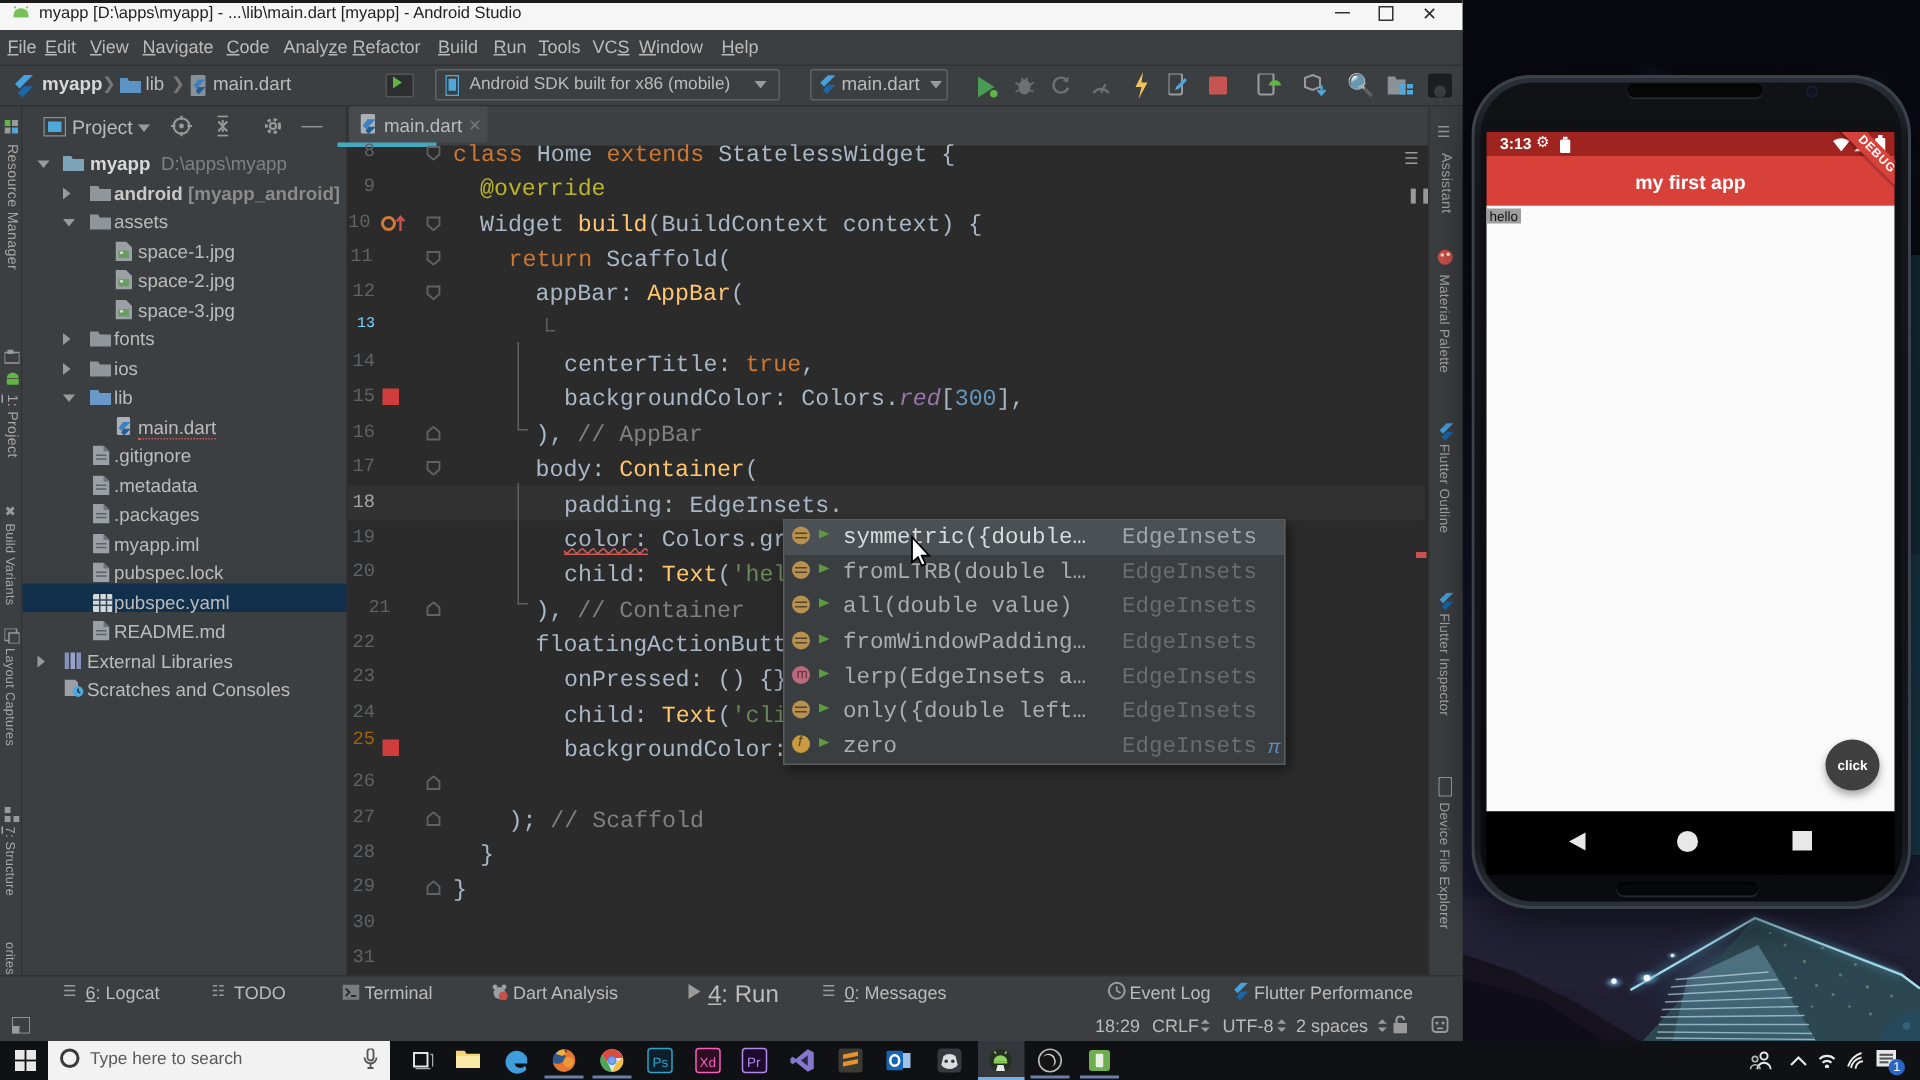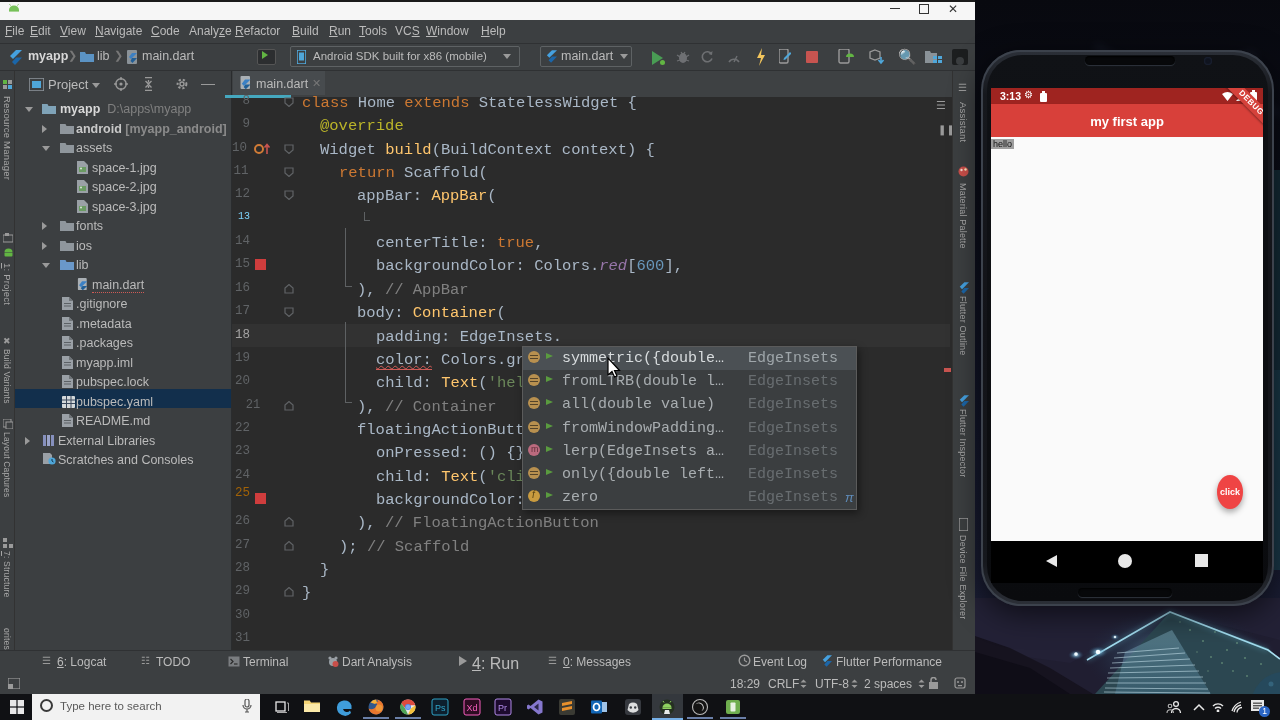--- a/index.html
+++ b/index.html
@@ -90,20 +90,21 @@
 
 <div class="a" style="left:0;top:0;width:975px;height:694px;background:#3c3f41"></div>
 
 <div class="a" style="left:0;top:0;width:975px;height:20px;background:#f6f6f6;border-top:2px solid #1a1a1a;box-sizing:border-box"></div>
 <svg class="a" style="left:7px;top:4px" width="14" height="13" viewBox="0 0 14 13">
       <path d="M2 6 a5 4.5 0 0 1 10 0 z" fill="#77c159"></path>
       <rect x="2" y="6" width="10" height="1.6" fill="#77c159"></rect>
       <line x1="3.5" y1="1.5" x2="2.5" y2="0.2" stroke="#77c159" stroke-width="1"></line>
       <line x1="10.5" y1="1.5" x2="11.5" y2="0.2" stroke="#77c159" stroke-width="1"></line>
     </svg>
+<div class="a" style="left:26px;top:3px;font-size:11px;color:#222">myapp [D:\apps\myapp] - ...\lib\main.dart [myapp] - Android Studio</div>
 <div class="a" style="left:890px;top:8px;width:10px;height:1px;background:#333"></div>
 <div class="a" style="left:919px;top:4px;width:8px;height:8px;border:1px solid #333"></div>
 <div class="a" style="left:948px;top:2px;font-size:12px;color:#333">✕</div>
 <div class="a" style="left:0;top:20px;width:975px;height:24px;background:#3c3f41;border-bottom:1px solid #2f3133;box-sizing:border-box"></div>
 <div class="a" style="left:5px;top:24px;font-size:12px;color:#bbbbbb"><span style="text-decoration:underline">F</span>ile</div>
 <div class="a" style="left:30px;top:24px;font-size:12px;color:#bbbbbb"><span style="text-decoration:underline">E</span>dit</div>
 <div class="a" style="left:60px;top:24px;font-size:12px;color:#bbbbbb"><span style="text-decoration:underline">V</span>iew</div>
 <div class="a" style="left:95px;top:24px;font-size:12px;color:#bbbbbb"><span style="text-decoration:underline">N</span>avigate</div>
 <div class="a" style="left:151px;top:24px;font-size:12px;color:#bbbbbb"><span style="text-decoration:underline">C</span>ode</div>
 <div class="a" style="left:189px;top:24px;font-size:12px;color:#bbbbbb">Analy<span style="text-decoration:underline">z</span>e</div>
@@ -446,32 +447,31 @@
 <div class="a" style="left:364px;top:212px;width:1px;height:9px;background:#5e6163"></div>
 <div class="a" style="left:364px;top:220px;width:6px;height:1px;background:#5e6163"></div>
 <div class="a" style="left:345px;top:322px;width:1px;height:81px;background:#5e6163"></div>
 <div class="a" style="left:345px;top:402px;width:7px;height:1px;background:#5e6163"></div>
 <div class="a mono" style="left:302px;top:94px;font-size:15.5px;white-space:pre"><span class="kw">class</span><span class="wh"> Home </span><span class="kw">extends</span><span class="wh"> StatelessWidget {</span></div>
 <div class="a mono" style="left:320px;top:117px;font-size:15.5px;white-space:pre"><span class="ann">@override</span></div>
 <div class="a mono" style="left:320px;top:141px;font-size:15.5px;white-space:pre"><span class="wh">Widget </span><span class="cr">build</span><span class="wh">(BuildContext context) {</span></div>
 <div class="a mono" style="left:339px;top:164px;font-size:15.5px;white-space:pre"><span class="kw">return</span><span class="wh"> Scaffold(</span></div>
 <div class="a mono" style="left:357px;top:187px;font-size:15.5px;white-space:pre"><span class="wh">appBar: </span><span class="cr">AppBar</span><span class="wh">(</span></div>
 <div class="a mono" style="left:376px;top:234px;font-size:15.5px;white-space:pre"><span class="wh">centerTitle: </span><span class="kw">true</span><span class="wh">,</span></div>
-<div class="a mono" style="left:376px;top:257px;font-size:15.5px;white-space:pre"><span class="wh">backgroundColor: Colors.</span><span class="fld">red</span><span class="wh">[</span><span class="num">600</span><span class="wh">],</span></div>
+<div class="a mono" style="left:376px;top:257px;font-size:15.5px;white-space:pre"><span class="wh">backgroundColor: Colors.</span><span class="fld">red</span><span class="wh">[</span><span class="num">300</span><span class="wh">],</span></div>
 <div class="a mono" style="left:357px;top:281px;font-size:15.5px;white-space:pre"><span class="wh">), </span><span class="cmt">// AppBar</span></div>
 <div class="a mono" style="left:357px;top:304px;font-size:15.5px;white-space:pre"><span class="wh">body: </span><span class="cr">Container</span><span class="wh">(</span></div>
 <div class="a mono" style="left:376px;top:328px;font-size:15.5px;white-space:pre"><span class="wh">padding: EdgeInsets.</span></div>
 <div class="a mono" style="left:376px;top:351px;font-size:15.5px;white-space:pre"><span class="wh"><span style="border-bottom:1px solid #cf5b56;text-decoration:underline wavy #cf5b56 0.5px">color:</span> Colors.gr</span></div>
 <div class="a mono" style="left:376px;top:374px;font-size:15.5px;white-space:pre"><span class="wh">child: </span><span class="cr">Text</span><span class="wh">(</span><span class="str">'hel</span></div>
 <div class="a mono" style="left:357px;top:398px;font-size:15.5px;white-space:pre"><span class="wh">), </span><span class="cmt">// Container</span></div>
 <div class="a mono" style="left:357px;top:421px;font-size:15.5px;white-space:pre"><span class="wh">floatingActionButt</span></div>
 <div class="a mono" style="left:376px;top:444px;font-size:15.5px;white-space:pre"><span class="wh">onPressed: () {}</span></div>
 <div class="a mono" style="left:376px;top:468px;font-size:15.5px;white-space:pre"><span class="wh">child: </span><span class="cr">Text</span><span class="wh">(</span><span class="str">'cli</span></div>
 <div class="a mono" style="left:376px;top:491px;font-size:15.5px;white-space:pre"><span class="wh">backgroundColor:</span></div>
-<div class="a mono" style="left:357px;top:514px;font-size:15.5px;white-space:pre"><span class="wh">), </span><span class="cmt">// FloatingActionButton</span></div>
 <div class="a mono" style="left:339px;top:538px;font-size:15.5px;white-space:pre"><span class="wh">); </span><span class="cmt">// Scaffold</span></div>
 <div class="a mono" style="left:320px;top:561px;font-size:15.5px;white-space:pre"><span class="wh">}</span></div>
 <div class="a mono" style="left:302px;top:584px;font-size:15.5px;white-space:pre"><span class="wh">}</span></div>
 <div class="a" style="left:936px;top:99px;font-size:11px;color:#9a9a9a">☰</div>
 <div class="a" style="left:938px;top:124px;font-size:10px;color:#9a9a9a">❚❚</div>
 <div class="a" style="left:944px;top:368px;width:7px;height:4px;background:#c75450"></div>
 
 <div class="a" style="left:522px;top:346px;width:335px;height:164px;background:#3b3e40;border:1px solid #5b5b5b;box-sizing:border-box;box-shadow:2px 3px 8px rgba(0,0,0,0.45)"></div>
 <div class="a" style="left:523px;top:347px;width:333px;height:23px;background:#4b5054"></div>
 <div class="a" style="left:528px;top:351px;width:12px;height:12px;border-radius:50%;background:#b8904f"></div>
@@ -749,20 +749,20 @@
 <div class="a" style="left:991px;top:104px;width:272px;height:33px;background:#d8403a;box-shadow:0 2px 3px rgba(0,0,0,0.25)"></div>
 <div class="a" style="left:991px;top:114px;width:272px;text-align:center;font-size:13px;font-weight:bold;color:#fff">my first app</div>
 
 <div class="a" style="left:1213px;top:88px;width:50px;height:50px;overflow:hidden">
 <div class="a" style="left:6px;top:9px;width:64px;height:12px;background:#d5423b;transform:rotate(45deg);transform-origin:center;text-align:center;font-size:8px;font-weight:bold;color:#fff;letter-spacing:0.5px;line-height:12px;box-shadow:0 1px 2px rgba(0,0,0,0.35)">DEBUG</div>
 </div>
 
 <div class="a" style="left:991px;top:137px;width:272px;height:404px;background:#fafafa"></div>
 <div class="a" style="left:991px;top:139px;background:#9e9e9e;color:#111;font-size:9px;padding:0 2px">hello</div>
 
-<div class="a" style="left:1217px;top:475px;width:26px;height:34px;border-radius:50%;background:#ef4444;box-shadow:0 3px 6px rgba(0,0,0,0.35);color:#fff;font-size:9px;font-weight:bold;text-align:center;line-height:34px">click</div>
+<div class="a" style="left:1217px;top:493px;width:36px;height:34px;border-radius:50%;background:#404040;box-shadow:0 3px 6px rgba(0,0,0,0.35);color:#fff;font-size:9px;font-weight:bold;text-align:center;line-height:34px">click</div>
 
 <div class="a" style="left:991px;top:541px;width:272px;height:42px;background:#000"></div>
 <div class="a" style="left:1046px;top:555px;width:0;height:0;border-right:11px solid #e8e8e8;border-top:6.5px solid transparent;border-bottom:6.5px solid transparent"></div>
 <div class="a" style="left:1118px;top:554px;width:14px;height:14px;border-radius:50%;background:#e8e8e8"></div>
 <div class="a" style="left:1195px;top:554px;width:13px;height:13px;background:#e8e8e8"></div>
 
 <div class="a" style="left:1078px;top:588px;width:94px;height:9px;border-radius:5px;background:#07080a;box-shadow:inset 0 1px 2px #000, 0 1px 1px #2e333c"></div>
 </div>
 </body></html>

